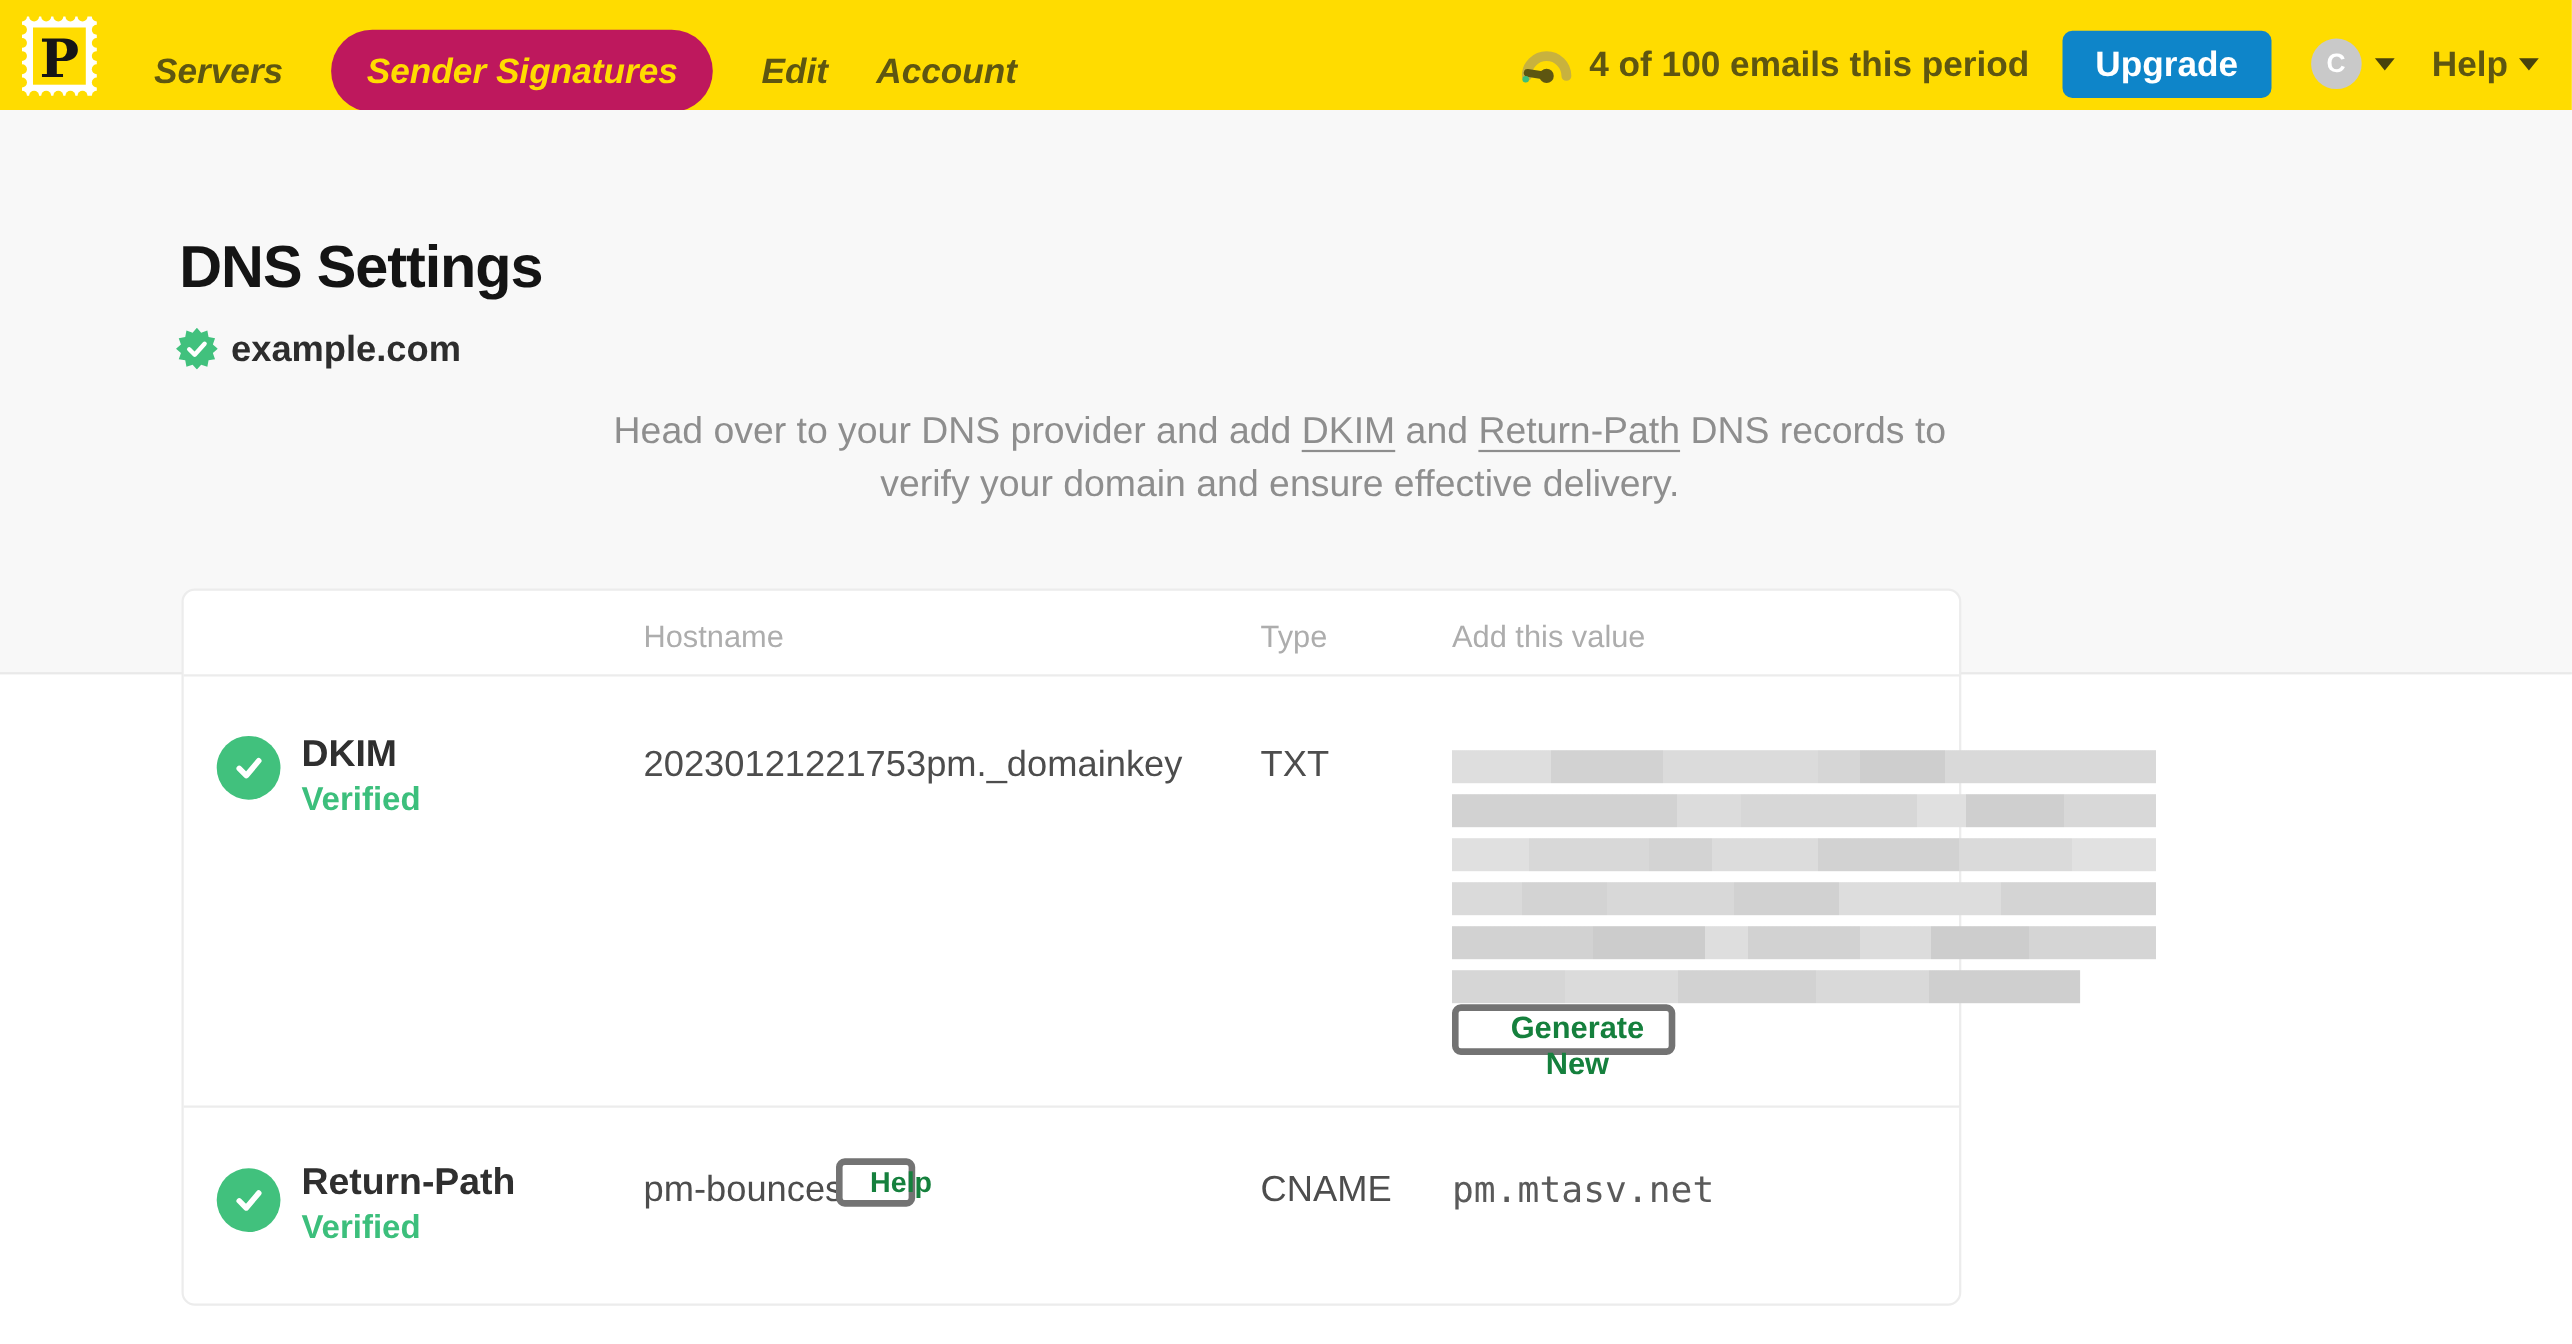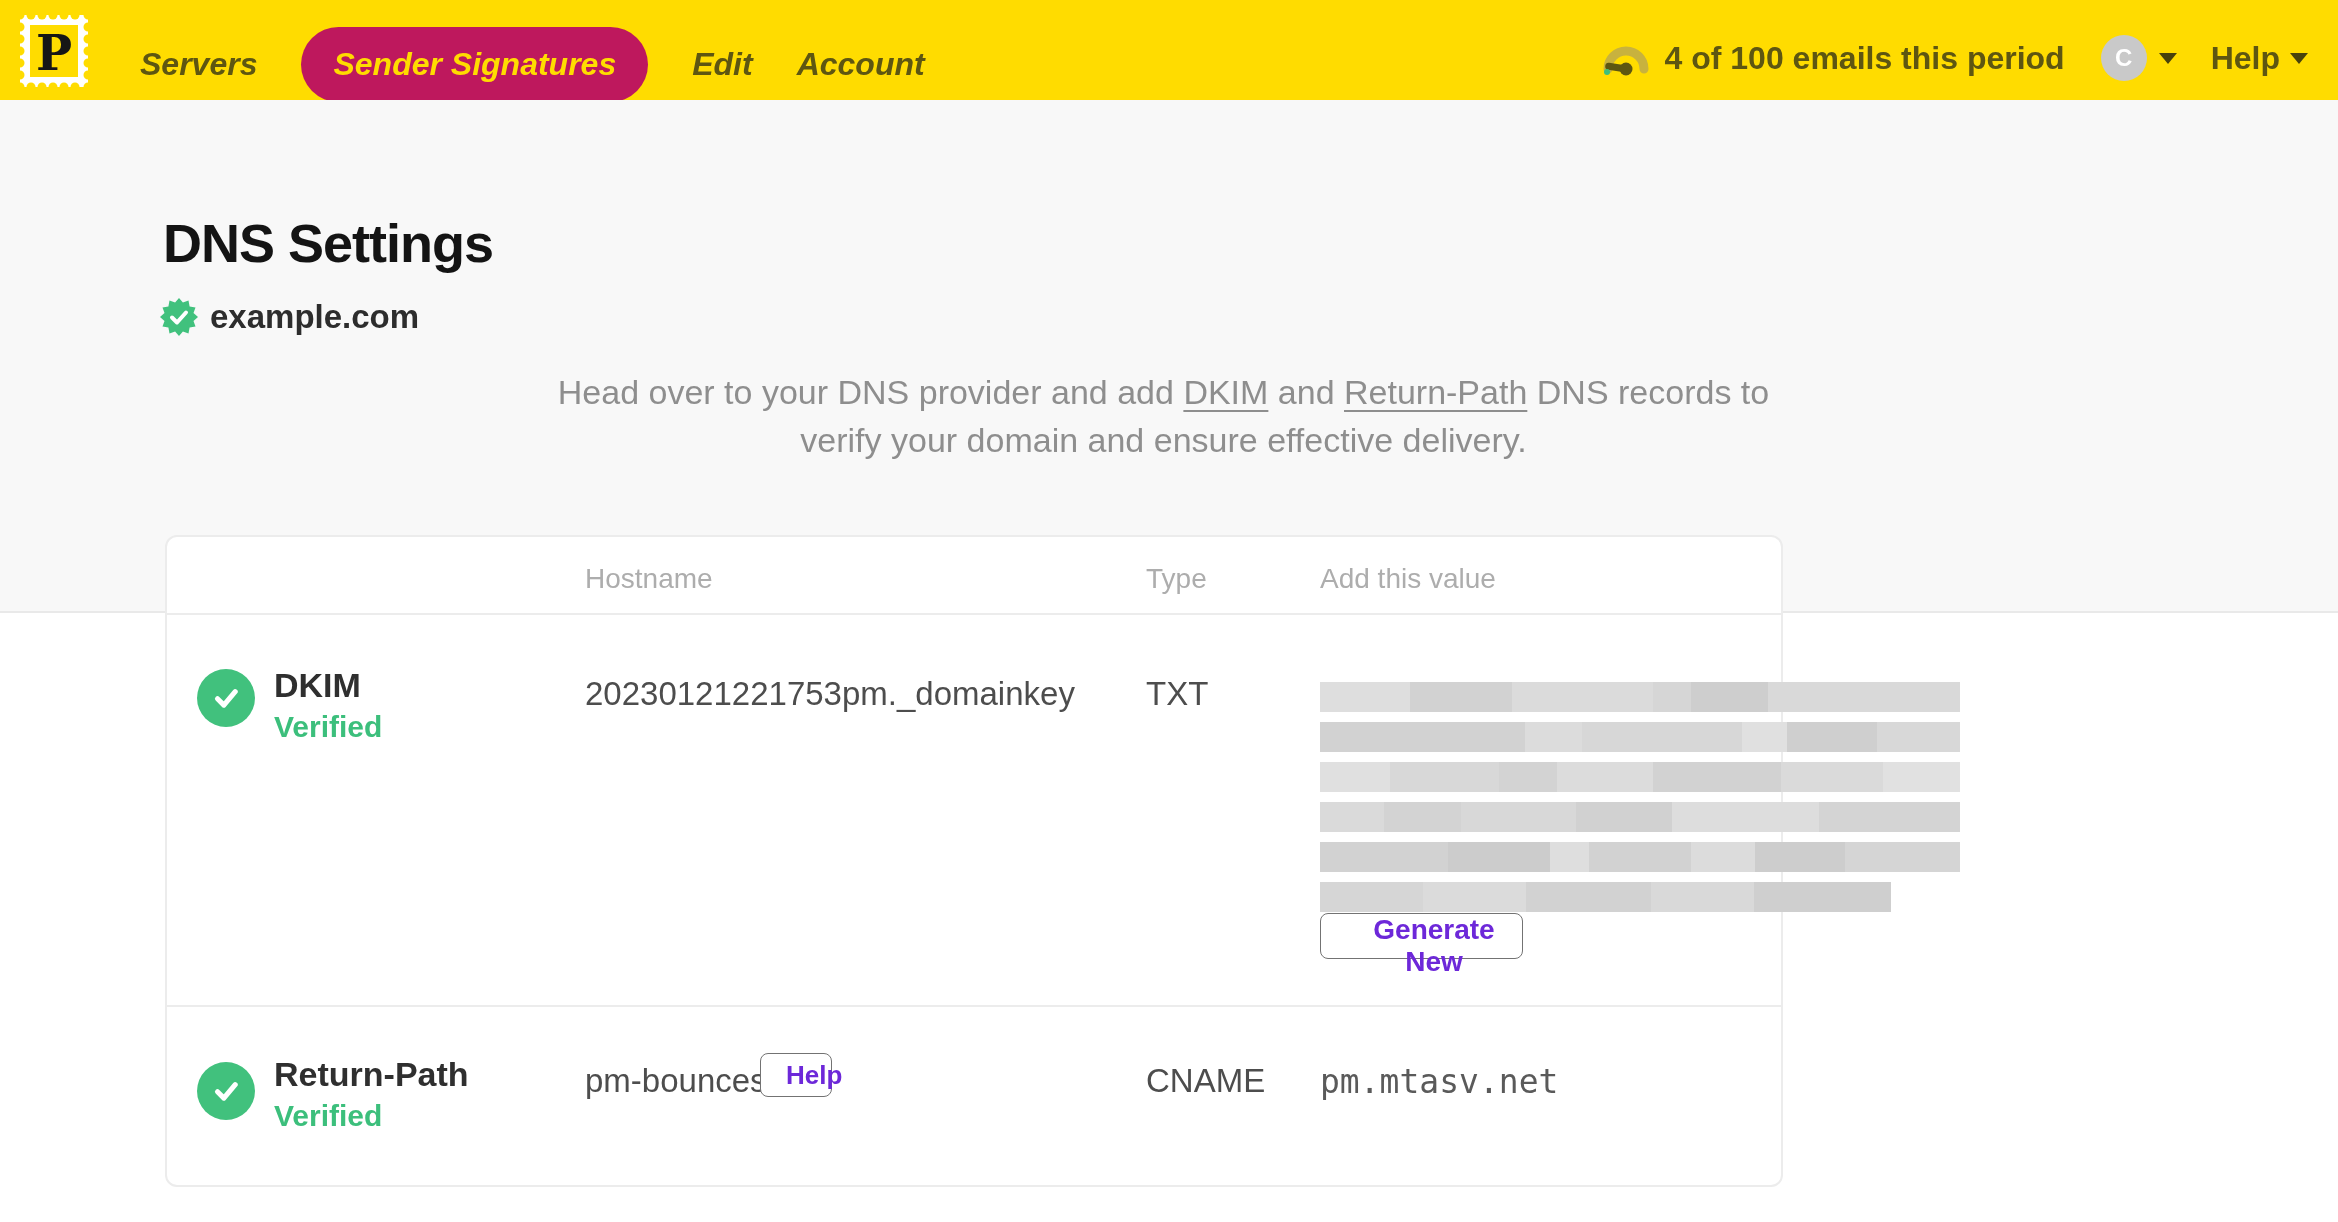--- a/index.html
+++ b/index.html
@@ -95,22 +95,22 @@
   .redact{ position:absolute; left:1153px; top:145px; }
   .bar{ height:30px; width:640px; margin-bottom:10px; }
   .bar:nth-child(1){ background:linear-gradient(90deg,#dedede 0 14%,#d2d2d2 14% 30%,#dbdbdb 30% 52%,#d6d6d6 52% 58%,#cecece 58% 70%,#d9d9d9 70% 100%); }
   .bar:nth-child(2){ background:linear-gradient(90deg,#d2d2d2 0 32%,#dcdcdc 32% 41%,#d7d7d7 41% 66%,#e0e0e0 66% 73%,#cfcfcf 73% 87%,#d8d8d8 87% 100%); }
   .bar:nth-child(3){ background:linear-gradient(90deg,#e0e0e0 0 11%,#d8d8d8 11% 28%,#d3d3d3 28% 37%,#dcdcdc 37% 52%,#d2d2d2 52% 72%,#dadada 72% 88%,#e1e1e1 88% 100%); }
   .bar:nth-child(4){ background:linear-gradient(90deg,#dadada 0 10%,#d3d3d3 10% 22%,#d8d8d8 22% 40%,#d1d1d1 40% 55%,#dddddd 55% 78%,#d4d4d4 78% 100%); }
   .bar:nth-child(5){ background:linear-gradient(90deg,#d2d2d2 0 20%,#cccccc 20% 36%,#dedede 36% 42%,#d2d2d2 42% 58%,#dcdcdc 58% 68%,#cdcdcd 68% 82%,#d5d5d5 82% 100%); }
   .bar:nth-child(6){ width:571px; background:linear-gradient(90deg,#d6d6d6 0 18%,#dbdbdb 18% 36%,#d2d2d2 36% 58%,#d9d9d9 58% 76%,#cfcfcf 76% 100%); }
 
   .ghost-btn{
-    background:#fff; border:1px solid #737373; border-radius:8px;
-    color:#6d28d9; font-weight:bold; cursor:pointer;
+    background:#fff; border:6px solid #737373; border-radius:8px;
+    color:#15803d; font-weight:bold; cursor:pointer;
     font-family:"Liberation Sans", sans-serif;
     padding-left:25px;
   }
   .generate-btn{
     position:absolute; left:1153px; top:376px; width:203px; height:46px; font-size:28px;
   }
   .edit-btn{
     position:absolute; left:593px; top:516px; width:72px; height:44px; font-size:26px;
   }
   .row-sep{
@@ -167,20 +167,21 @@
   <div class="nav-right">
     <div class="usage-wrap">
       <svg width="50" height="44" viewBox="0 0 50 44">
         <path d="M7 33 A 18 18 0 0 1 43 33" fill="none" stroke="#C8B23E" stroke-width="9" stroke-linecap="round"></path>
         <rect x="4" y="29.5" width="23" height="7" rx="3.5" fill="#5E5611" transform="rotate(9 25 33)"></rect>
         <circle cx="25" cy="33" r="6.5" fill="#5E5611"></circle>
         <circle cx="6" cy="36" r="3" fill="#3CBF7C"></circle>
       </svg>
       <span class="usage-text">4 of 100 emails this period</span>
     </div>
+    <button class="upgrade-btn">Upgrade</button>
     <div class="avatar-group">
       <div class="avatar">C</div>
       <div class="caret"></div>
     </div>
     <div class="help-group">
       <span class="help-label">Help</span>
       <div class="caret"></div>
     </div>
   </div>
 </div>

